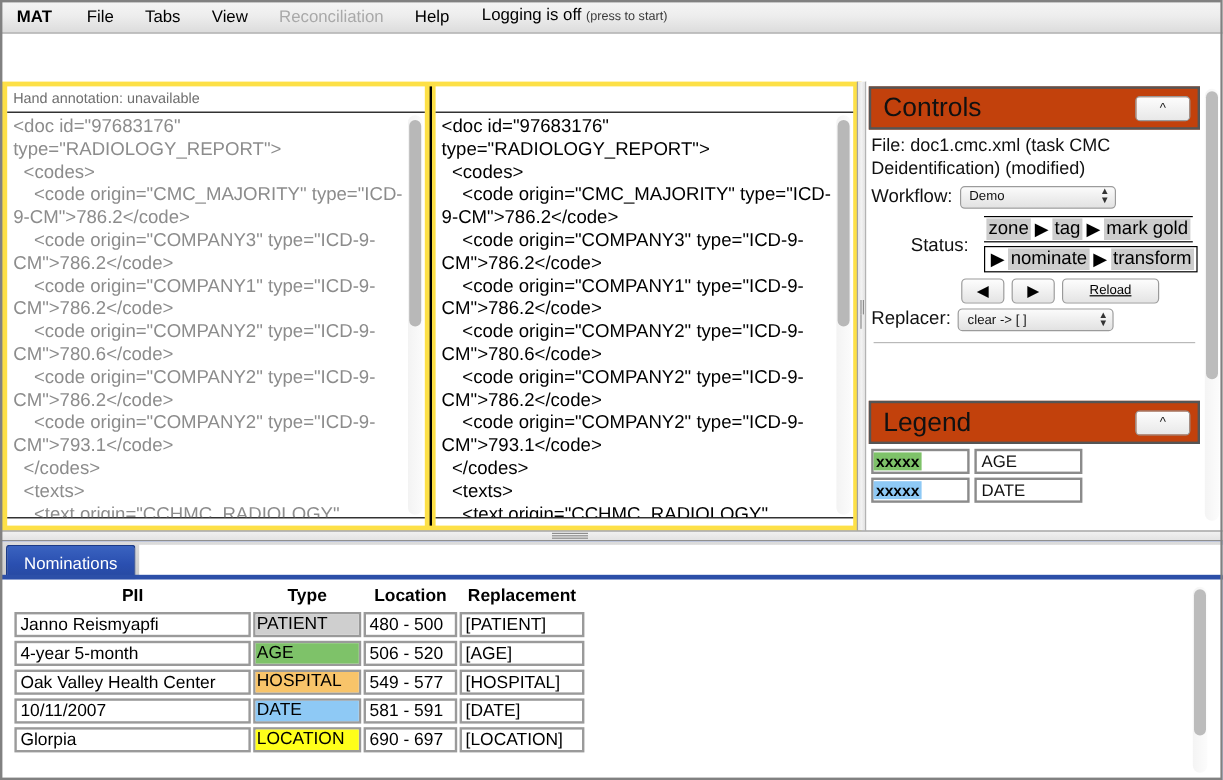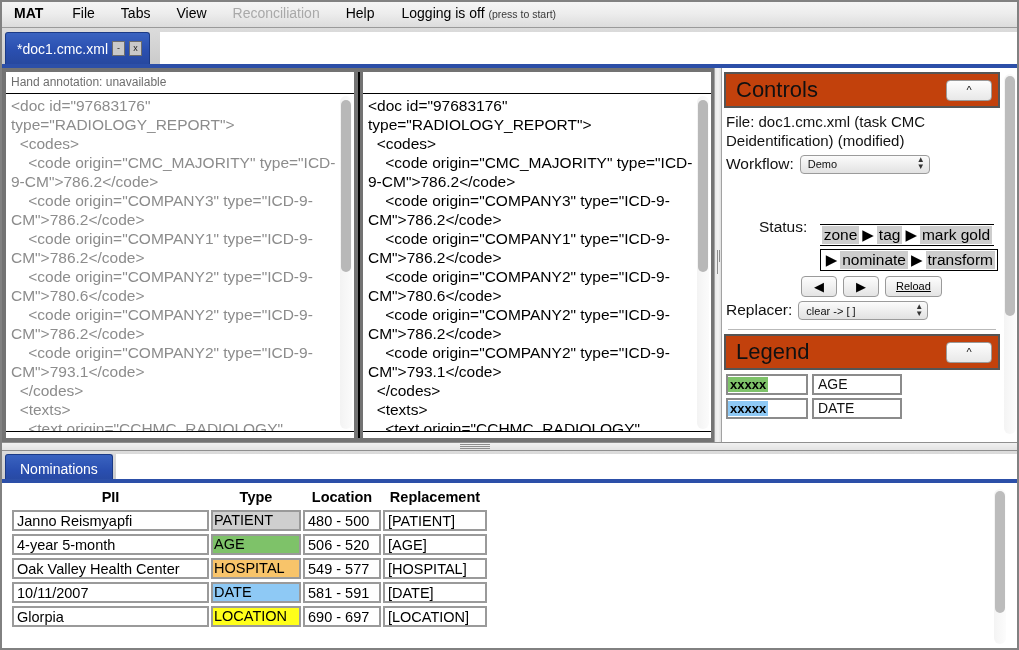--- a/index.html
+++ b/index.html
@@ -67,21 +67,21 @@
 
   
   .workarea {
     position:absolute; left:0; top:68px; width:1019px; height:374px;
     background:#fff;
   }
 
   
   .docpanes {
     position:absolute; left:0; top:0; width:718px; height:374px;
-    background:#737373;
+    background:#fde047;
     box-sizing:border-box;
   }
   .docpane {
     position:absolute; top:4px; height:366px;
     background:#fff; box-sizing:border-box;
   }
   .docpane.left  { left:6px;   width:348px; }
   .docpane.right { left:363px; width:348px; }
 
   .pane-hdr {
@@ -193,37 +193,37 @@
 
   
   .status-row { display:flex; align-items:center; margin-top:6px; }
   .status-lbl { font-size:15.5px; color:#111; width:75px;margin-left:33px; }
   .status-stack { }
   .status-line {
     border:1px solid #000; background:#fff;
     display:inline-flex; align-items:center;
     padding:1px 2px; margin-bottom:3px; box-sizing:border-box;
   }
-  .status-line.noborder-side { border-left:none; border-right:none;margin-top:44px; }
+  .status-line.noborder-side { border-left:none; border-right:none; }
   .st-chip {
     background:#cdcdcd; color:#000; font-size:15.5px;
     padding:0 2px; white-space:nowrap;
   }
   .st-arrow { color:#000; font-size:15px; padding:0 3px; }
 
   .navbtns { display:flex; align-items:center; margin-top:2px; margin-left:75px; }
   .navbtn {
     width:36px; height:21px;
     background: linear-gradient(to bottom,#fdfdfd,#e4e4e4);
     border:1px solid #9a9a9a; border-radius:4px;
     text-align:center; line-height:19px; font-size:13px; color:#000;
     margin-right:6px; cursor:pointer; box-sizing:border-box;
   }
   .reloadbtn {
-    height:21px; padding:0 10px;
+    height:21px; padding:0 22px;
     background: linear-gradient(to bottom,#fdfdfd,#e4e4e4);
     border:1px solid #9a9a9a; border-radius:4px;
     text-align:center; line-height:19px; font-size:11px; color:#000;
     cursor:pointer; box-sizing:border-box;text-decoration:underline;
   }
 
   .hrule { border-top:1px solid #b9b9b9; margin:9px 2px 0 2px; }
 
   
   .content-tags-h { font-size:15px; font-weight:bold; color:#111; margin:7px 0 8px 2px; }
@@ -320,30 +320,20 @@
     <div class="menu-item">Tabs</div>
     <div class="menu-item">View</div>
     <div class="menu-item disabled">Reconciliation</div>
     <div class="menu-item">Help</div>
     <div class="menu-item logging">
       <span>Logging is off</span>
       <span class="logging-sub">(press to start)</span>
     </div>
   </div>
 
-  <div class="tabbar">
-    <div class="tabstrip-bg"></div>
-    <div class="tab-blank"></div>
-    <div class="doc-tab">
-      <span class="label">*doc1.cmc.xml</span>
-      <span class="tab-btn">-</span>
-      <span class="tab-btn">x</span>
-    </div>
-    <div class="tabbar-underline"></div>
-  </div>
 
   <div class="workarea">
 
     <div class="docpanes">
 
       <div class="docpane left">
         <div class="pane-hdr">Hand annotation: unavailable</div>
         <div class="pane-body">
           <div class="pane-text untag">
             <span style="white-space: pre-wrap;">&lt;doc id="97683176" type="RADIOLOGY_REPORT"&gt;

